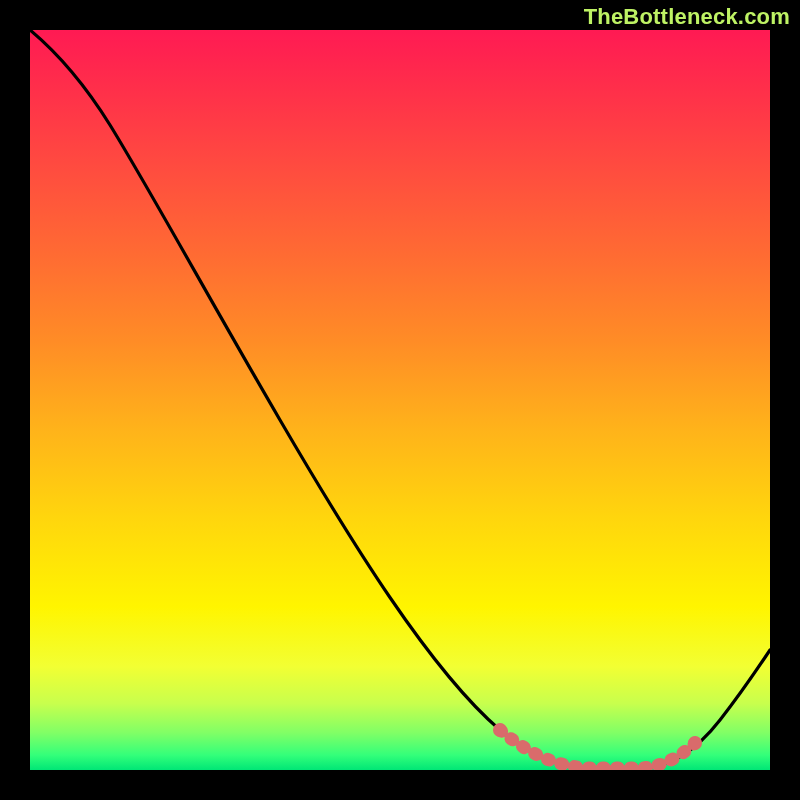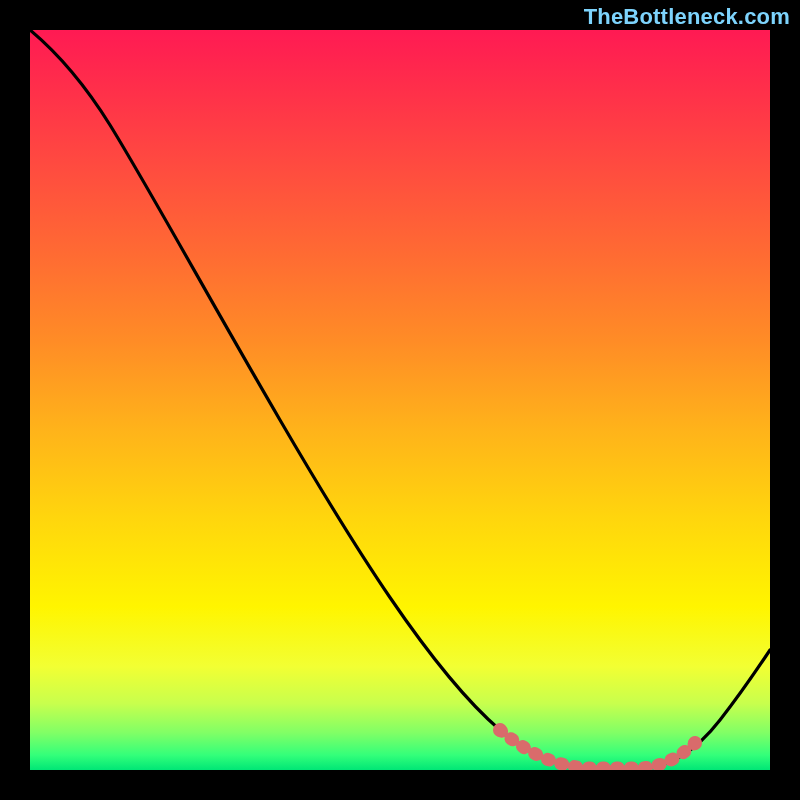--- a/index.html
+++ b/index.html
@@ -14,21 +14,21 @@
   .frame {
     position: relative;
     width: 800px;
     height: 800px;
     background: #000;
   }
   .attribution {
     position: absolute;
     top: 4px;
     right: 10px;
-    color: #7dd3fc;
+    color: #bef264;
     font-size: 22px;
     font-weight: 600;
     letter-spacing: 0.2px;
     z-index: 4;
   }
   .plot-area {
     position: absolute;
     left: 30px;
     top: 30px;
     width: 740px;

